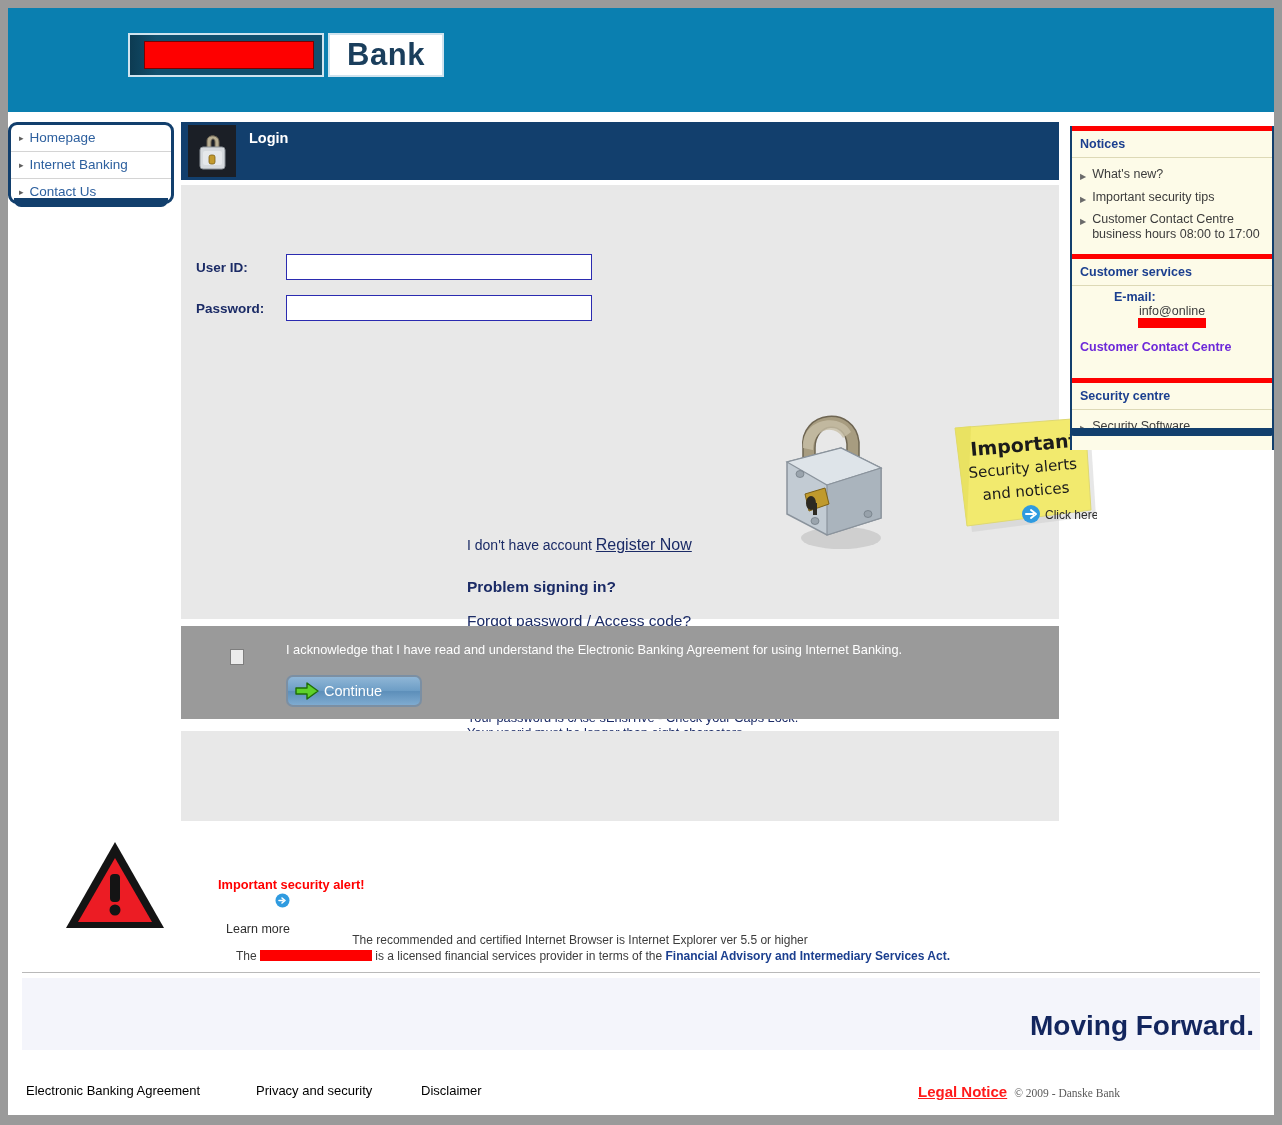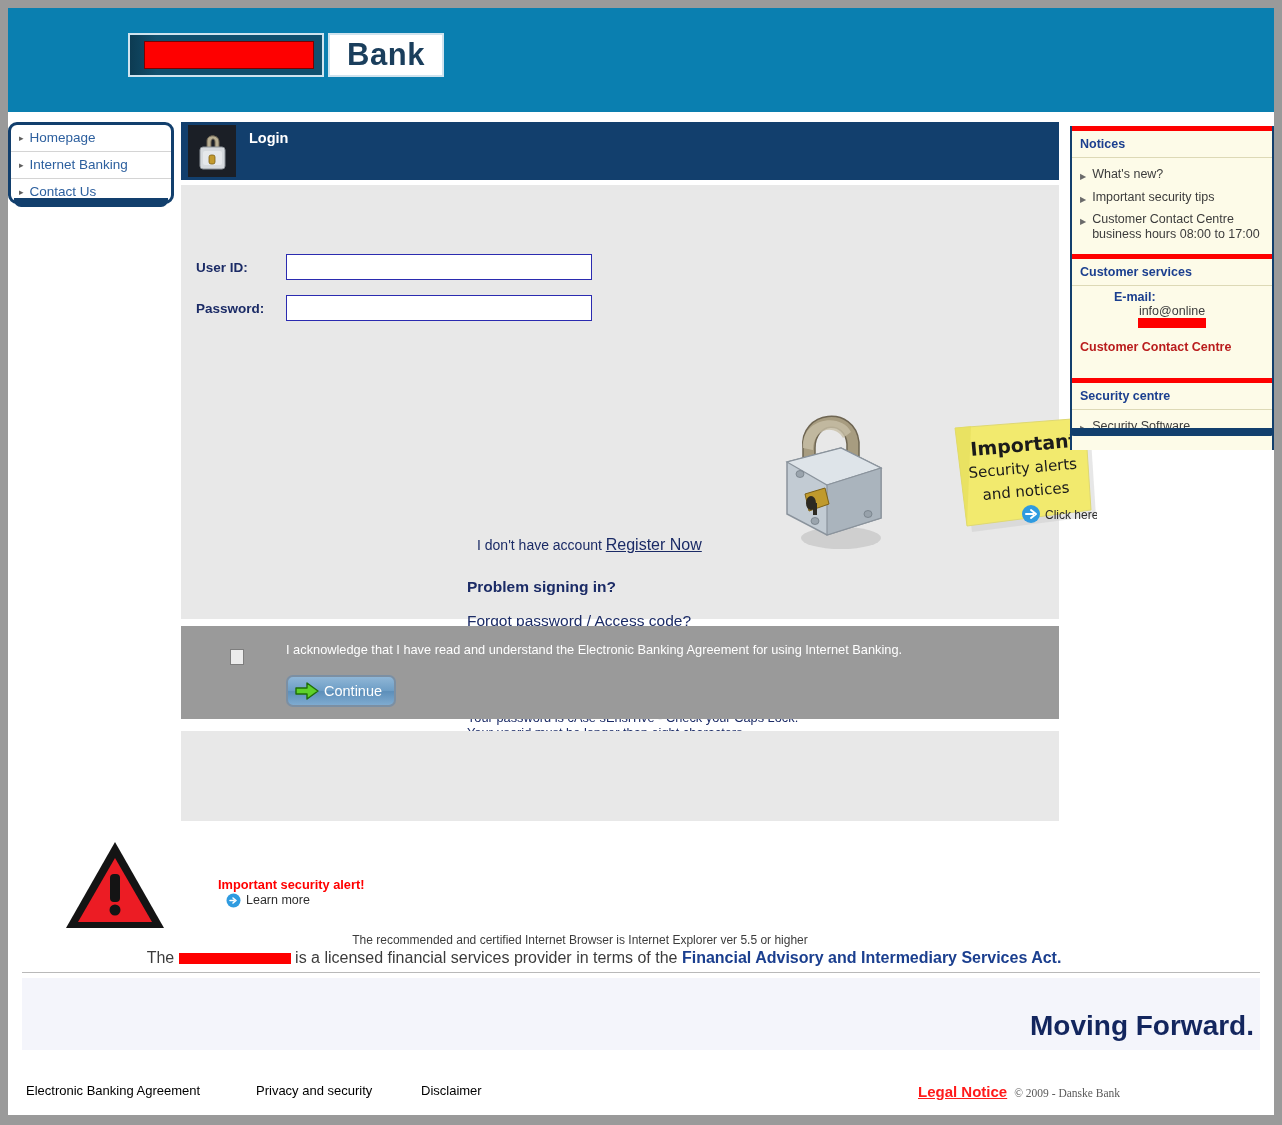--- a/index.html
+++ b/index.html
@@ -119,21 +119,21 @@
     border:1.5px solid #2b2bb0;
     box-sizing:border-box;
     height:26px; width:306px;
     font-family:"Liberation Sans", sans-serif;
     font-size:13px;
     padding:0 4px;
     outline:none;
   }
   .reg-line {
     position:absolute; left:286px; top:351px;
-    font-size:14px; color:#1b2b66; white-space:nowrap;margin-left:10px;
+    font-size:14px; color:#1b2b66; white-space:nowrap;
   }
   .reg-now {
     font-size:16px; color:#1b2b66; text-decoration:underline; cursor:pointer;
   }
   .prob-head {
     position:absolute; left:286px; top:393px;
     font-size:15.5px; font-weight:700; color:#1b2b66;
   }
   .forgot-line {
     position:absolute; left:286px; top:427px; font-size:15.5px; white-space:nowrap;
@@ -178,21 +178,21 @@
     position:absolute; left:49px; top:23px;
     width:14px; height:16px; background:#ececec; border:1px solid #7e7e7e;
     box-sizing:border-box; cursor:pointer;
   }
   .agree-text {
     position:absolute; left:105px; top:16px; width:700px;
     color:#ffffff; font-size:12.8px; line-height:16px;
   }
   .continue-btn {
     position:absolute; left:105px; top:49px;
-    width:110px; height:32px;
+    width:136px; height:32px;
     background:linear-gradient(180deg,#8fb6d6 0%,#6e9ec6 48%,#5d8fba 52%,#7fabd0 100%);
     border:2px solid #7b8fa3;
     border-radius:7px;
     box-sizing:border-box;
     display:flex; align-items:center; gap:4px; padding-left:6px;
     cursor:pointer;
   }
   .continue-btn .ctext {
     color:#ffffff; font-size:14.5px;
   }
@@ -224,47 +224,47 @@
     display:flex; font-size:12.5px; color:#3c3c3c;
     line-height:14.5px; margin:5px 0; cursor:pointer;
   }
   .r-item .bullet { color:#6a6a6a; font-size:8px; margin-right:6px; margin-top:3px; }
   .r-label-blue {
     color:#1b3f8f; font-size:12.5px; font-weight:700; margin-top:4px;padding-left:34px;
   }
   .email-line { font-size:12.5px; color:#3c3c3c; display:flex; align-items:center;flex-direction:column; }
   .email-redaction { display:inline-block; width:68px; height:10px; background:#fe0000; }
   .r-link-strong {
-    color:#b91c1c; font-size:12.5px; font-weight:700; margin-top:12px; cursor:pointer;
+    color:#6d28d9; font-size:12.5px; font-weight:700; margin-top:12px; cursor:pointer;
   }
   .rightcol-foot {
     position:absolute; left:1070px; top:428px;
     width:204px; height:8px; background:#123f6d; border-radius:0 0 4px 4px;
   }
 
   
   .alert-zone { position:absolute; left:60px; top:836px; }
   .alert-title {
     position:absolute; left:218px; top:877px;
     color:#ff0000; font-size:12.8px; font-weight:700;
   }
   .learn-more {
     position:absolute; left:226px; top:893px;
-    display:flex; align-items:flex-start; gap:5px;
-    font-size:12.5px; color:#2e2e2e; cursor:pointer;
+    display:flex; align-items:flex-end; gap:14px;
+    font-size:12.5px; color:#2e2e2e; cursor:pointer;flex-direction:column;
   }
 
   
   .disc1 {
     position:absolute; left:0; top:933px; width:1160px;
     text-align:center; font-size:12px; color:#3c3c3c;
   }
   .disc2 {
-    position:absolute; left:12px; top:949px; width:1184px;
-    text-align:center; font-size:16px; color:#3c3c3c;
+    position:absolute; left:1px; top:949px; width:1184px;
+    text-align:center; font-size:12px; color:#3c3c3c;
   }
   .disc2 .bankred { display:inline-block; width:112px; height:11px; background:#fe0000; vertical-align:-1px; }
   .disc2 .bluelink { color:#1b3f8f; font-weight:700; }
 
   .hr-line {
     position:absolute; left:22px; top:972px; width:1238px; height:1px; background:#b9b9b9;
   }
 
   
   .tagband {

